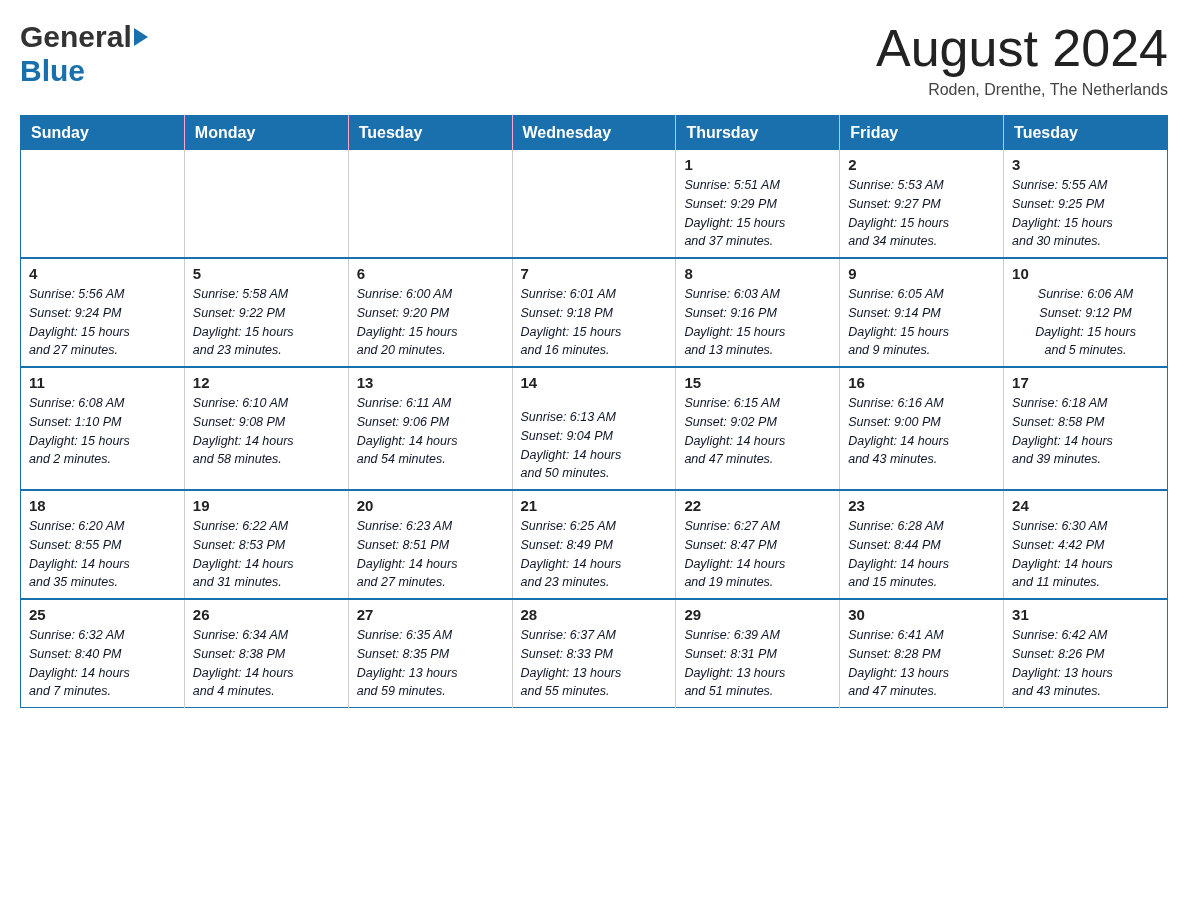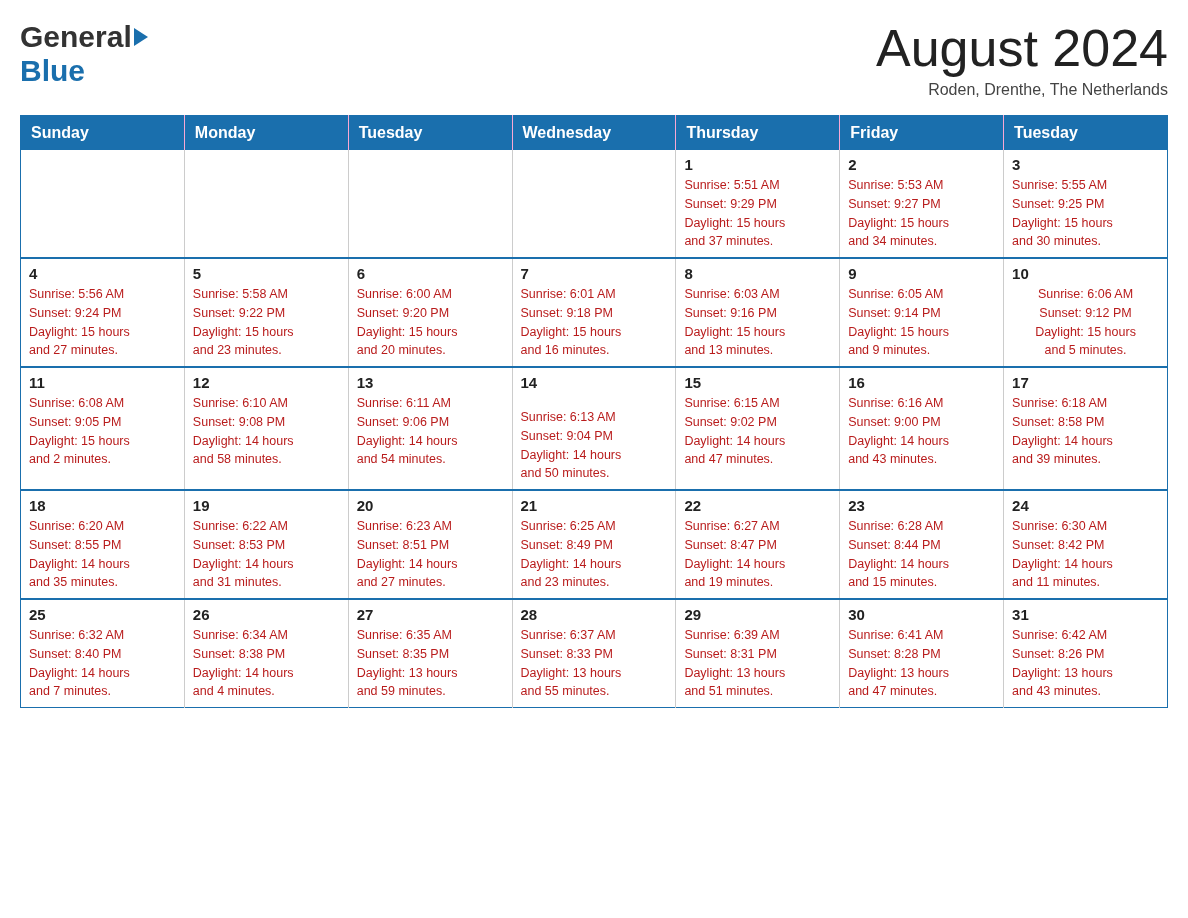--- a/index.html
+++ b/index.html
@@ -70,22 +70,23 @@
     }
     .day-number {
       font-size: 15px;
       font-weight: bold;
       color: #222;
       display: block;
       margin-bottom: 3px;
     }
     .day-info {
       font-size: 12.5px;
-      color: #b91c1c;
+      color: #0f172a;
       line-height: 1.5;
+      font-style: italic;
     }
     .logo-row {
       display: flex;
       align-items: center;
     }
     .logo-text-general {
       font-size: 30px;
       font-weight: bold;
       color: #333;
     }
@@ -212,21 +213,21 @@
           <div class="day-info" style="white-space: pre-line; text-align: center;">Sunrise: 6:06 AM
 Sunset: 9:12 PM
 Daylight: 15 hours
 and 5 minutes.</div>
         </td>
       </tr>
       <tr>
         <td>
           <span class="day-number">11</span>
           <div class="day-info" style="white-space: pre-line;">Sunrise: 6:08 AM
-Sunset: 9:05 PM
+Sunset: 1:10 PM
 Daylight: 15 hours
 and 2 minutes.</div>
         </td>
         <td>
           <span class="day-number">12</span>
           <div class="day-info" style="white-space: pre-line;">Sunrise: 6:10 AM
 Sunset: 9:08 PM
 Daylight: 14 hours
 and 58 minutes.</div>
         </td>
@@ -305,21 +306,21 @@
         <td>
           <span class="day-number">23</span>
           <div class="day-info" style="white-space: pre-line;">Sunrise: 6:28 AM
 Sunset: 8:44 PM
 Daylight: 14 hours
 and 15 minutes.</div>
         </td>
         <td>
           <span class="day-number">24</span>
           <div class="day-info" style="white-space: pre-line;">Sunrise: 6:30 AM
-Sunset: 8:42 PM
+Sunset: 4:42 PM
 Daylight: 14 hours
 and 11 minutes.</div>
         </td>
       </tr>
       <tr>
         <td>
           <span class="day-number">25</span>
           <div class="day-info" style="white-space: pre-line;">Sunrise: 6:32 AM
 Sunset: 8:40 PM
 Daylight: 14 hours

